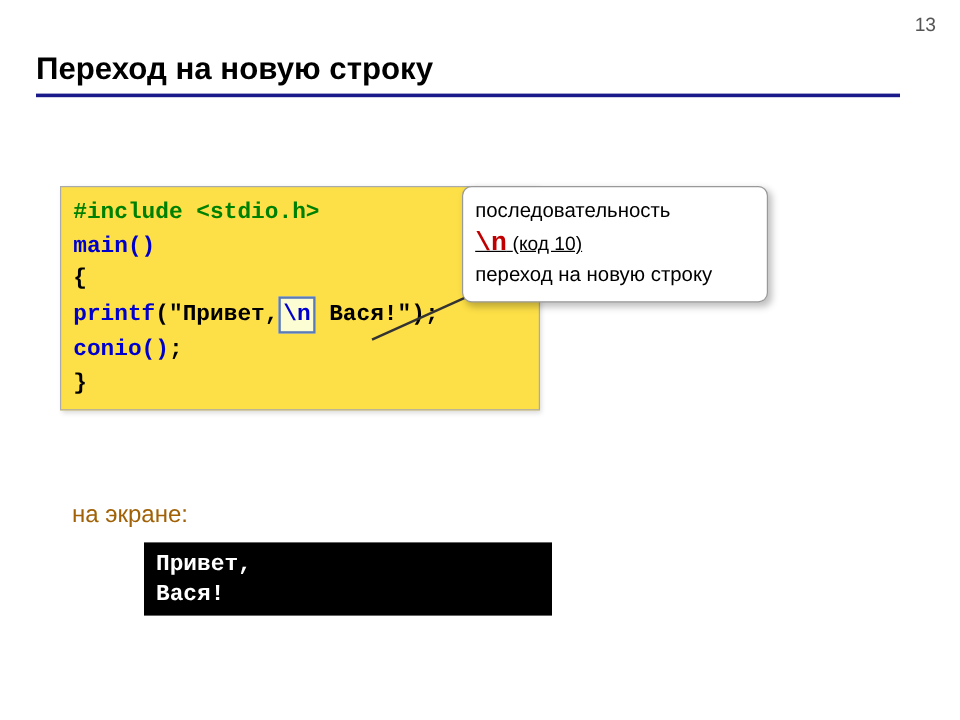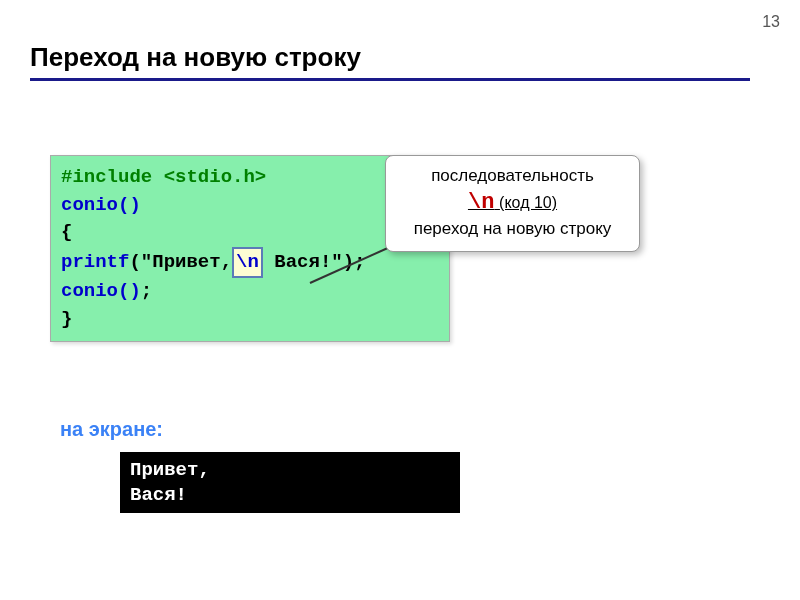--- a/index.html
+++ b/index.html
@@ -36,21 +36,21 @@
       left: 30px;
       width: 720px;
       height: 3px;
       background: #1a1a8a;
     }
     .code-block {
       position: absolute;
       top: 155px;
       left: 50px;
       width: 400px;
-      background: #86efac;
+      background: #fde047;
       border: 1px solid #aaa;
       padding: 8px 10px;
       font-family: 'Courier New', monospace;
       font-size: 19px;
       font-weight: bold;
       line-height: 1.45;
       box-shadow: 2px 2px 4px rgba(0,0,0,0.15);
     }
     .code-green { color: #008000; }
     .code-blue { color: #0000cc; }
@@ -64,21 +64,21 @@
     }
     .callout {
       position: absolute;
       top: 155px;
       left: 385px;
       width: 255px;
       background: #fff;
       border: 1px solid #999;
       border-radius: 8px;
       padding: 10px 10px 12px 10px;
-      text-align: center;
+      text-align: left;
       box-shadow: 3px 3px 6px rgba(0,0,0,0.25);
       z-index: 5;
     }
     .callout-line1 {
       font-size: 17px;
       color: #000;
     }
     .callout-line2 {
       font-size: 17px;
       margin-top: 4px;
@@ -105,22 +105,22 @@
       left: 305px;
       width: 90px;
       height: 40px;
       z-index: 4;
     }
     .screen-label {
       position: absolute;
       top: 418px;
       left: 60px;
       font-size: 20px;
-      font-weight: bold;
-      color: #3b82f6;
+      font-weight: normal;
+      color: #a16207;
     }
     .output-block {
       position: absolute;
       top: 452px;
       left: 120px;
       width: 340px;
       background: #000;
       color: #fff;
       font-family: 'Courier New', monospace;
       font-size: 19px;
@@ -135,21 +135,21 @@
 <div class="page-number">13</div>
 
 <div class="title">Переход на новую строку</div>
 <div class="title-underline"></div>
 
 <div class="code-block">
   <div>
     <span class="code-green">#include </span><span class="code-green">&lt;stdio.h&gt;</span>
   </div>
   <div>
-    <span class="code-blue">conio()</span>
+    <span class="code-blue">main()</span>
   </div>
   <div>
     <span class="code-black">{</span>
   </div>
   <div>
     <span class="code-blue">printf</span><span class="code-black">("</span><span class="code-black">Привет,</span><span class="newline-box">\n</span><span class="code-black"> Вася!</span><span class="code-black">")</span><span class="code-black">;</span>
   </div>
   <div>
     <span class="code-blue">conio</span><span class="code-blue">()</span><span class="code-black">;</span>
   </div>

